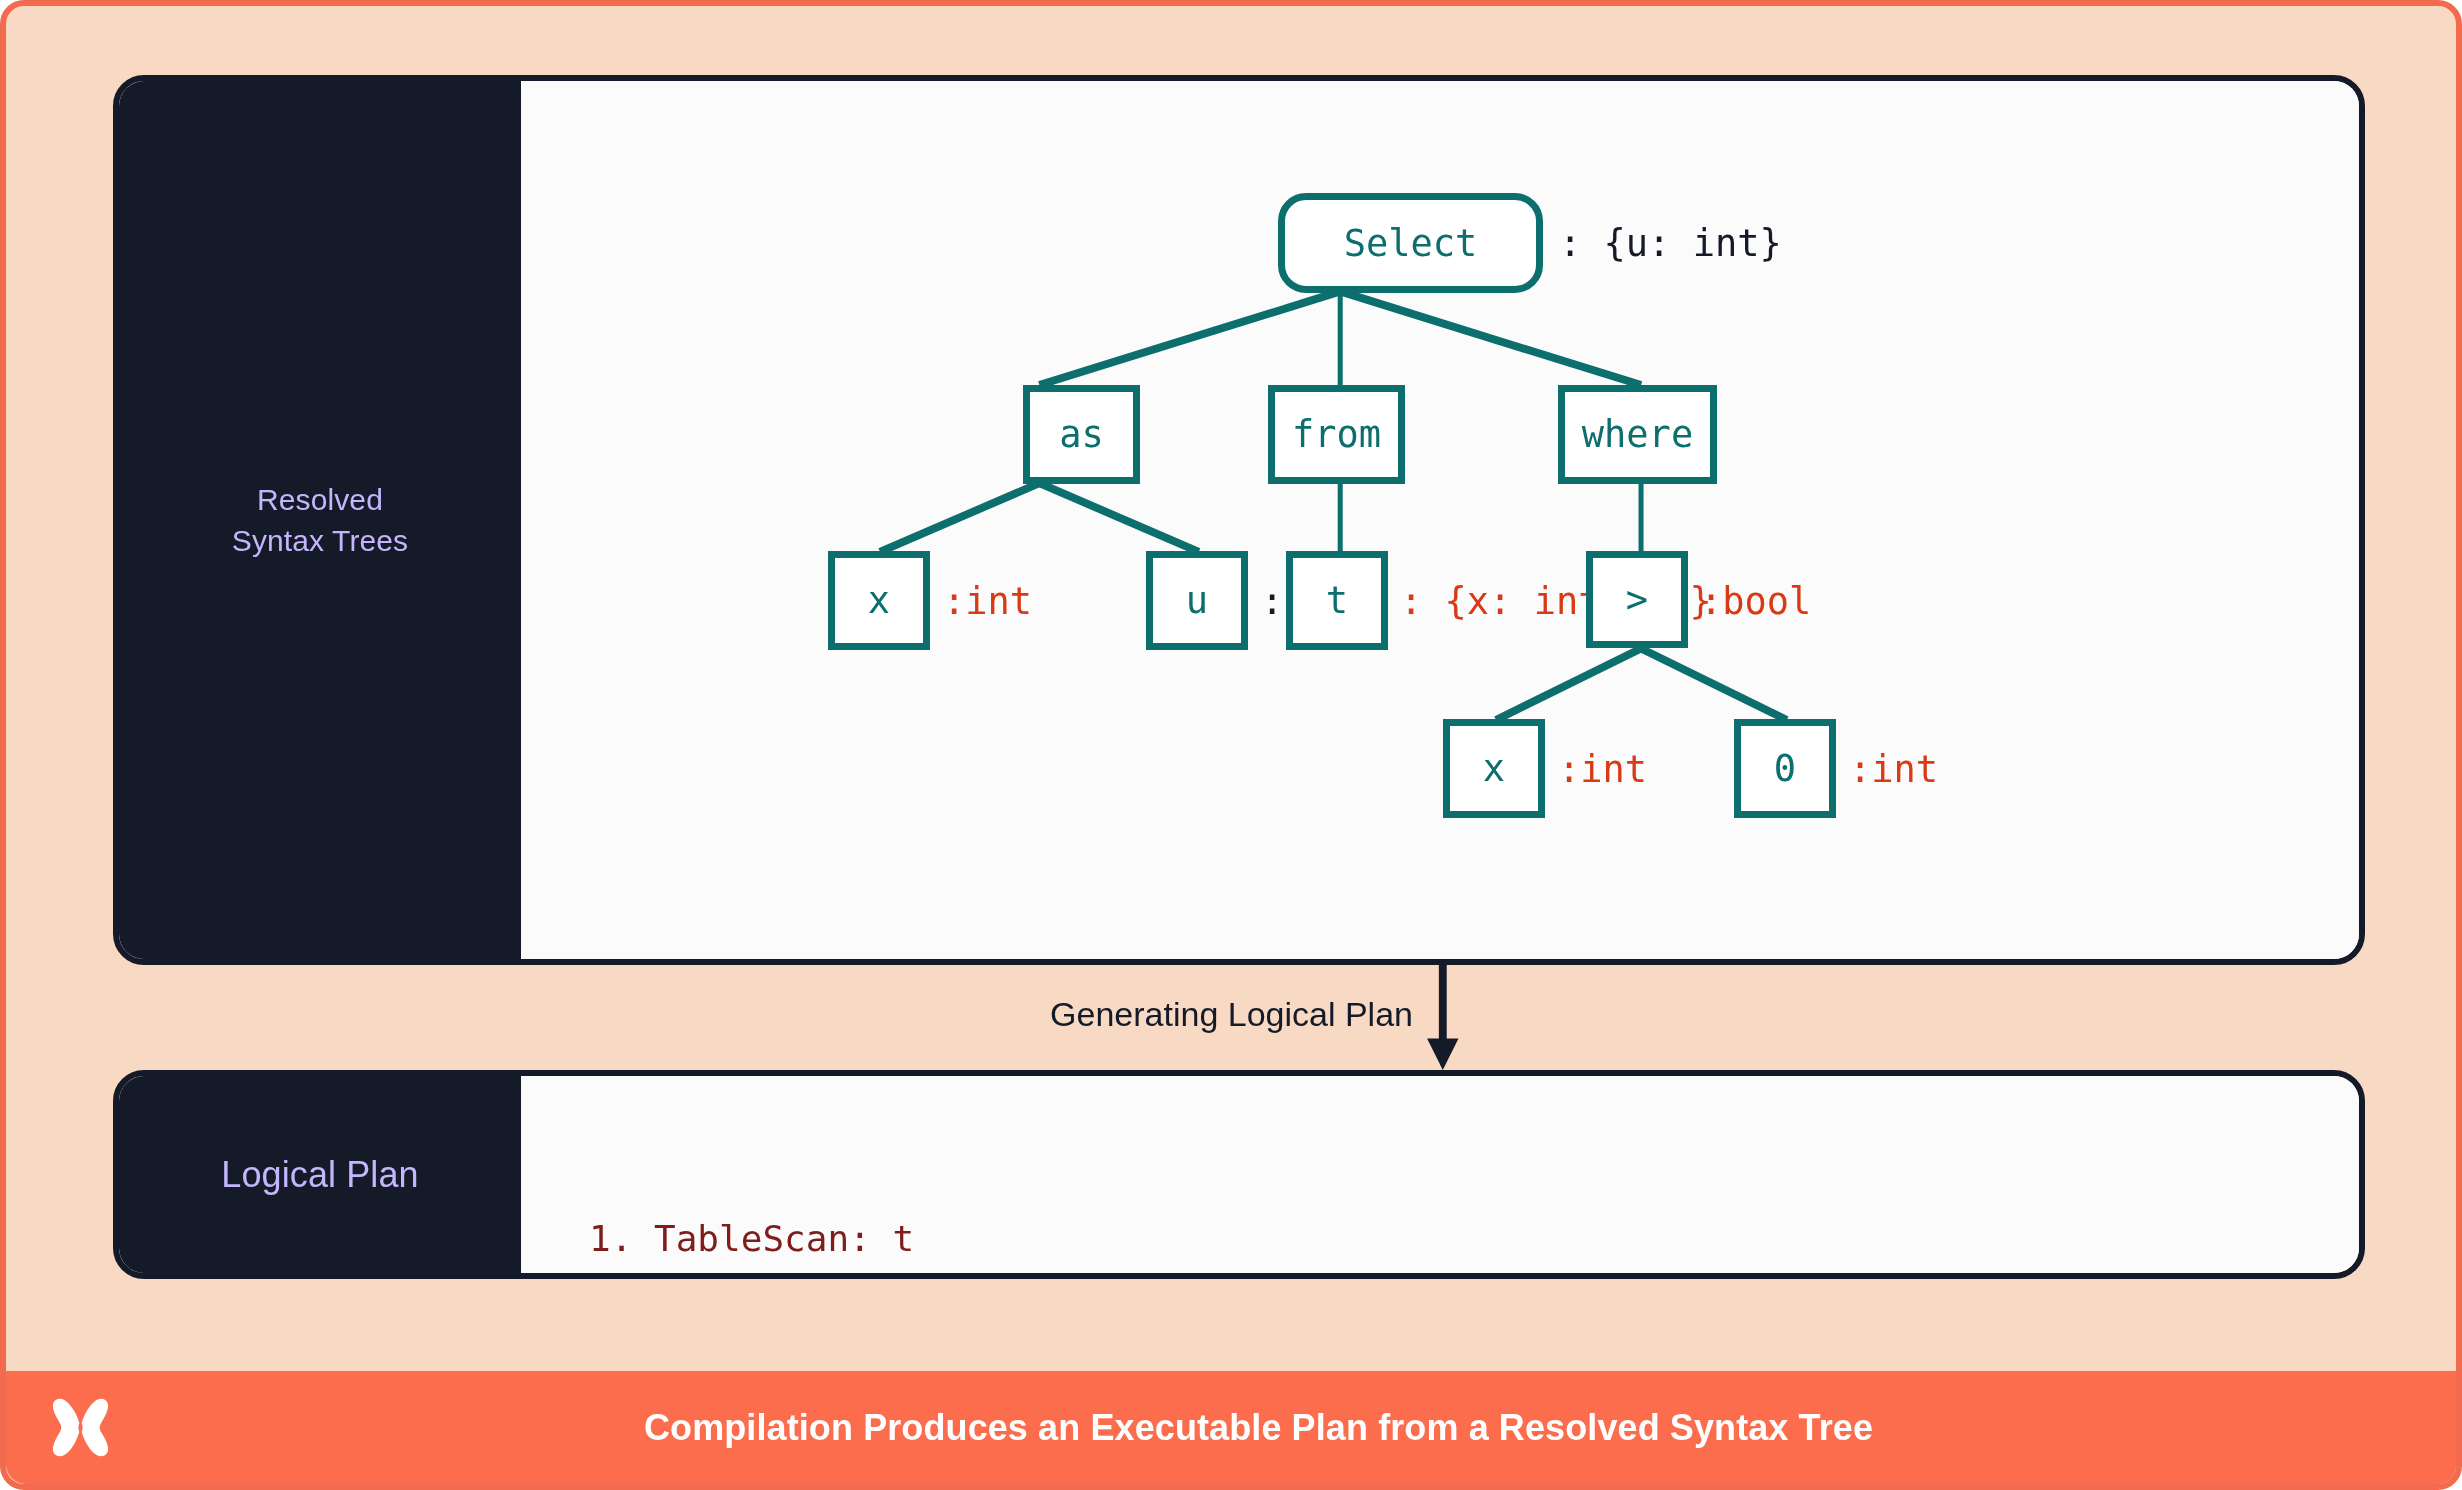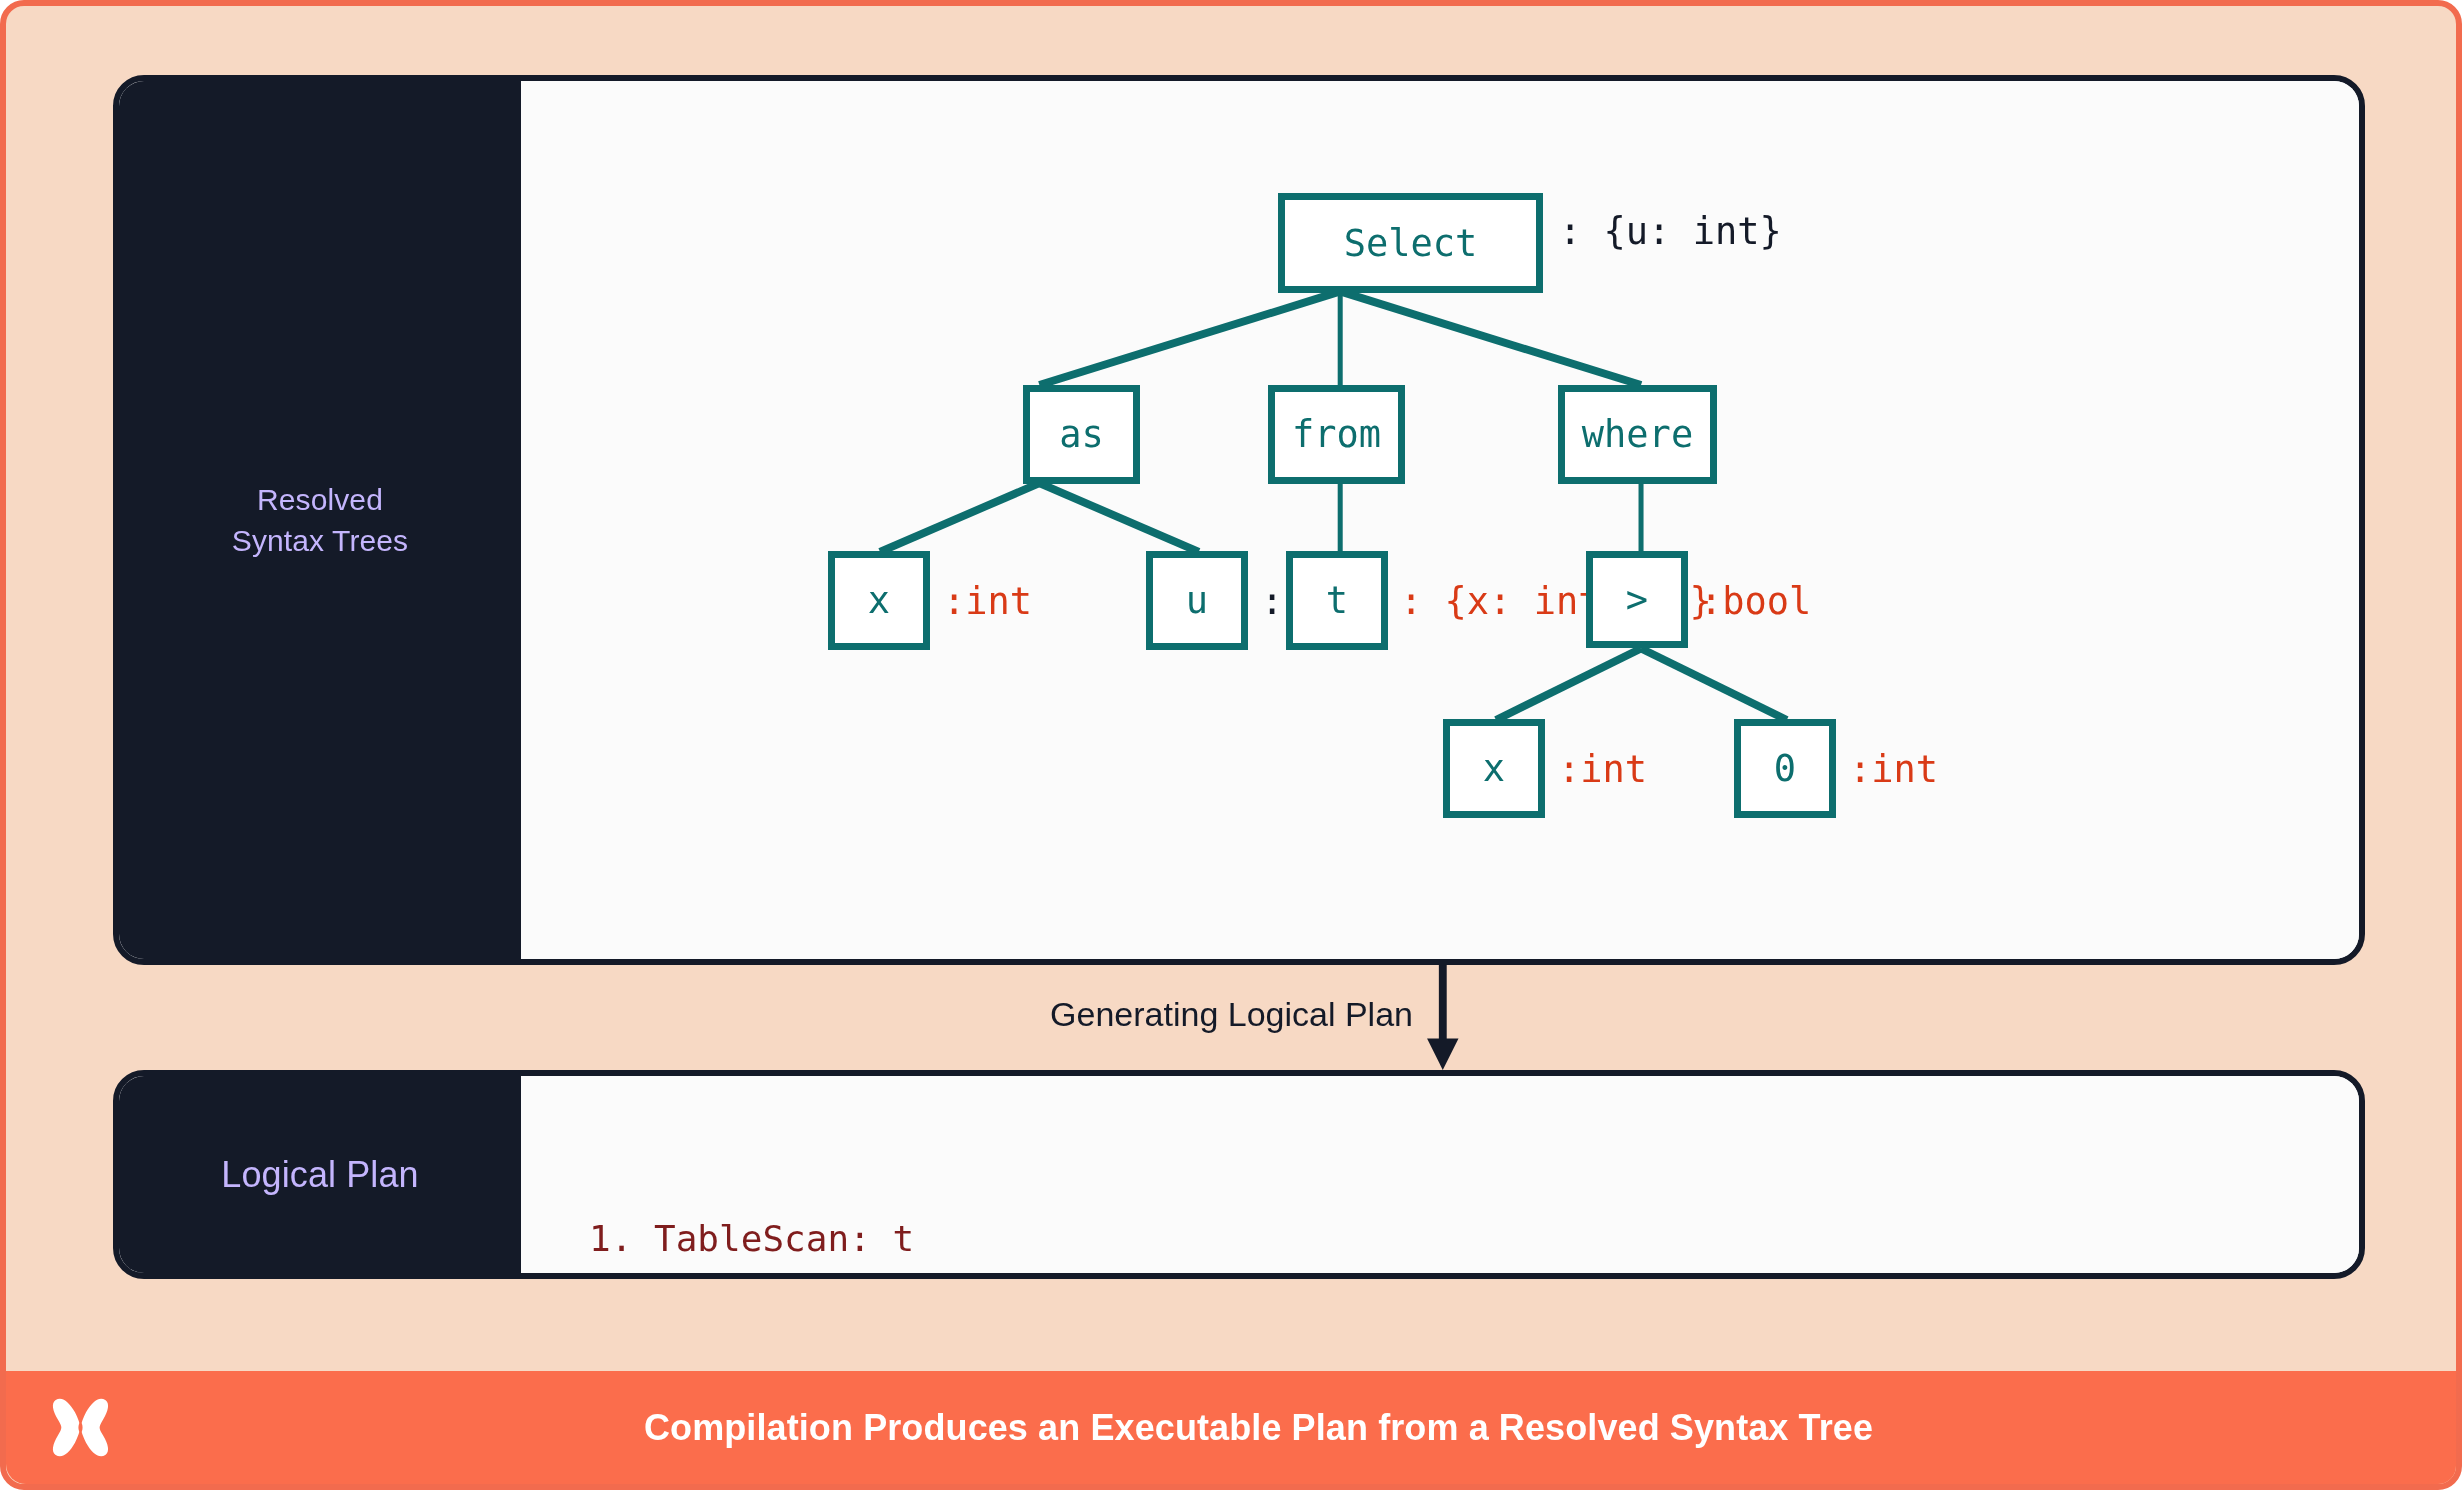--- a/index.html
+++ b/index.html
@@ -211,24 +211,24 @@
 
             <line x1="1141" y1="562" x2="1141" y2="658" stroke-width="7"></line>
 
             <line x1="1560" y1="562" x2="1560" y2="658" stroke-width="7"></line>
 
             <line x1="1560" y1="793" x2="1358" y2="893"></line>
             <line x1="1560" y1="793" x2="1763" y2="893"></line>
           </g>
         </svg>
 
-        <div class="node" style="left:757px;top:112px;width:265px;height:100px;">
+        <div class="node" style="left:757px;top:112px;width:265px;height:100px;border-radius:28px;">
           <span>Select</span>
         </div>
-        <div class="ann dark" style="left:1038px;top:118px;height:64px;">: {u: int}</div>
+        <div class="ann dark" style="left:1038px;top:130px;height:64px;">: {u: int}</div>
 
         <div class="node" style="left:458px;top:304px;width:117px;height:99px;margin-left:44px;">
           <span>as</span>
         </div>
 
         <div class="node" style="left:747px;top:304px;width:137px;height:99px;">
           <span>from</span>
         </div>
 
         <div class="node" style="left:1037px;top:304px;width:159px;height:99px;">

